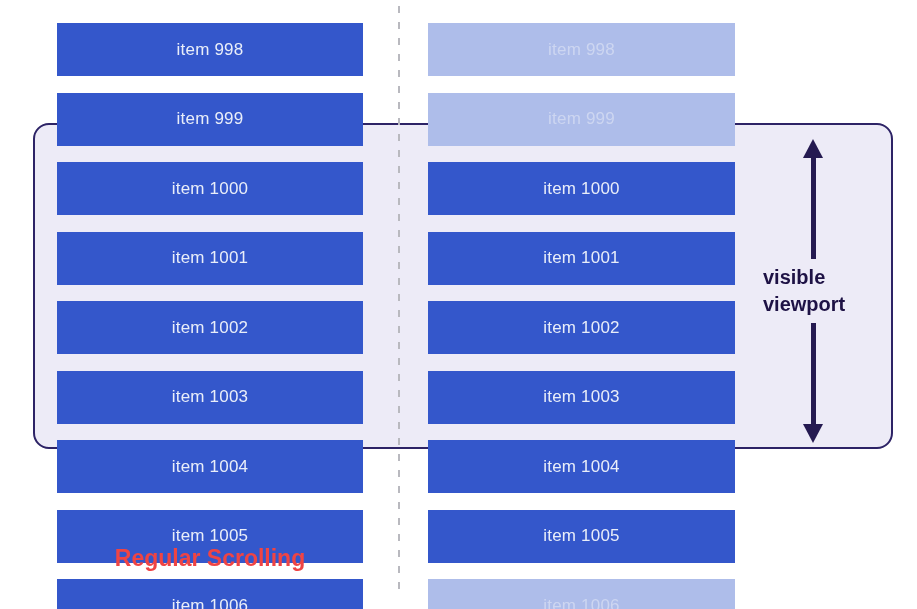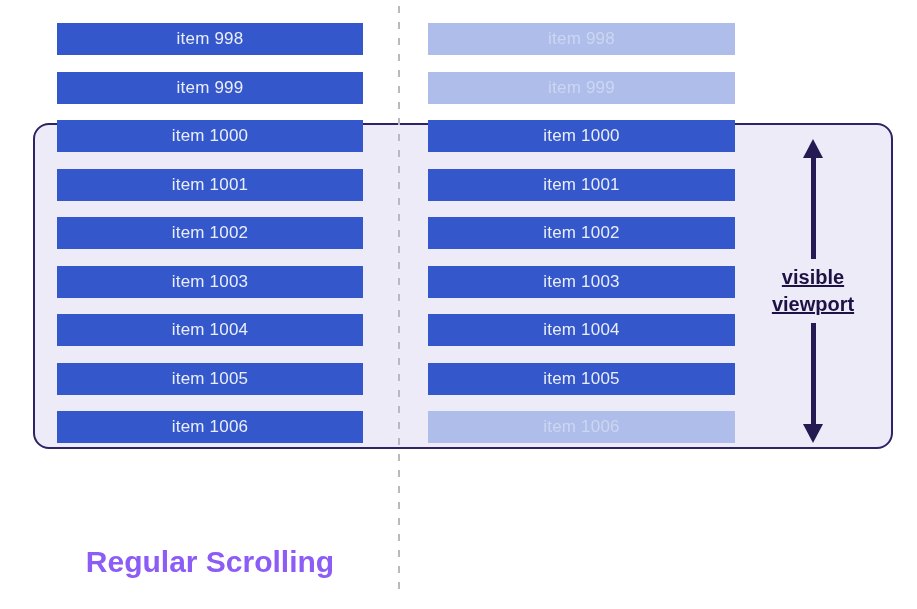--- a/index.html
+++ b/index.html
@@ -39,36 +39,36 @@
     position: absolute;
     top: 23px;
     display: flex;
     flex-direction: column;
     gap: 16.5px;
     z-index: 3;
   }
   .col.left  { left: 57px;  width: 306px; }
   .col.right { left: 428px; width: 307px; }
   .bar {
-    height: 32px;
+    height: 53px;
     display: flex;
     align-items: center;
     justify-content: center;
     font-size: 17px;
     letter-spacing: 0.2px;
   }
   .bar.normal { background: #3457cb; color: #e9eef9; }
   .bar.faded  { background: #aebdea; color: #cdd6f1; }
   
   .col-label {
     position: absolute;
     top: 545px;
-    font-size: 30px;
+    font-size: 23px;
     font-weight: bold;
-    color: #8b5cf6;
+    color: #ef4444;
     text-align: center;
     z-index: 3;
   }
   .col-label.left  { left: 57px;  width: 306px; }
   .col-label.right { left: 428px; width: 307px; }
   
   .arrow-group {
     position: absolute;
     left: 763px;
     top: 139px;
@@ -90,23 +90,22 @@
     border-left: 10px solid transparent;
     border-right: 10px solid transparent;
     border-top: 19px solid #251a51;
   }
   .shaft { width: 5px; flex: 1; background: #251a51; }
   .viewport-label {
     font-size: 20px;
     font-weight: bold;
     line-height: 1.35;
     color: #1e1245;
-    text-align: center;
+    text-align: left;
     margin: 5px 0;
-    text-decoration: underline;
   }
 </style>
 </head>
 <body>
 
 <div class="canvas">
 
   <div class="viewport-box"></div>
 
   <div class="divider"></div>

